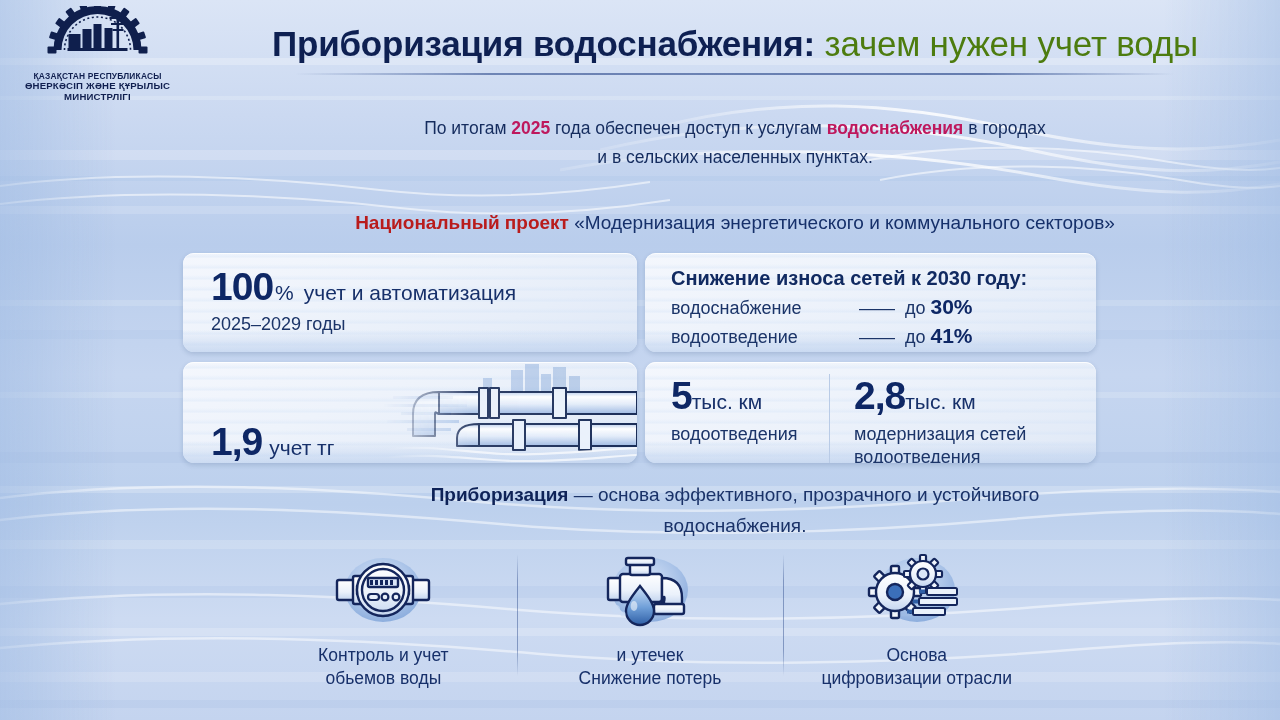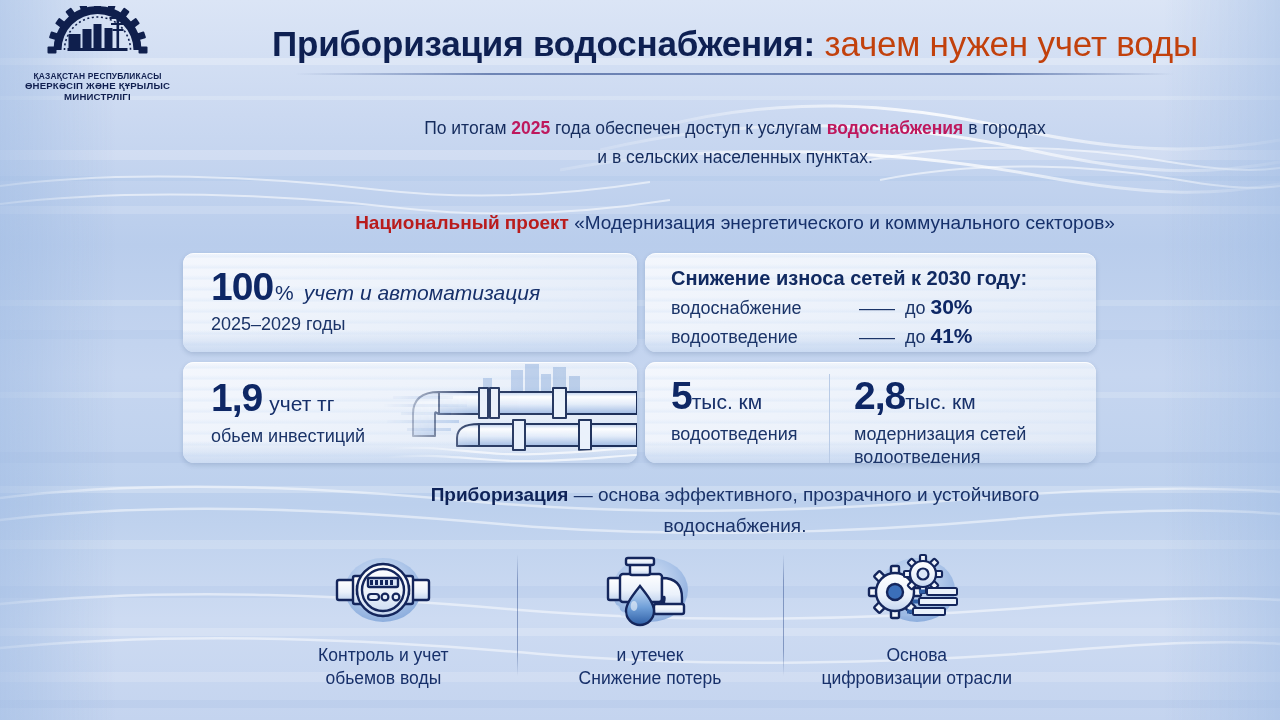--- a/index.html
+++ b/index.html
@@ -28,21 +28,21 @@
   .logo-l2{ font-size:9.6px; }
   .logo-l3{ font-size:9.6px; }
 
   
   .header{ position:absolute; left:205px; top:24px; width:1060px; z-index:5; }
   .title{
     font-size:35px; line-height:1.12; color:#132a63; text-align:center;
     white-space:nowrap; letter-spacing:-0.2px;
   }
   .title b{ font-weight:bold; color:#0e2052; font-stretch:condensed; }
-  .title .light{ font-weight:normal; color:#c2410c; }
+  .title .light{ font-weight:normal; color:#4d7c0f; }
   .rule{
     margin:10px auto 0; width:880px; height:2px;
     background:linear-gradient(90deg,rgba(30,60,130,0) 0%,rgba(30,60,130,.55) 22%,rgba(30,60,130,.6) 78%,rgba(30,60,130,0) 100%);
   }
 
   .subtitle{
     position:absolute; left:205px; top:114px; width:1060px; z-index:5;
     text-align:center; color:#152c5e; font-size:17.5px; line-height:1.65;
   }
   .subtitle b{ font-weight:bold; color:#be185d; }
@@ -72,35 +72,35 @@
   #card-b{ left:462px; top:0; width:451px; height:99px; }
   #card-c{ left:0;   top:109px; width:454px; height:101px; }
   #card-d{ left:462px; top:109px; width:451px; height:101px; }
 
   .big{ font-size:39px; font-weight:bold; color:#0e2765; letter-spacing:-1px; }
   .unit{ font-size:21px; font-weight:normal; color:#17306a; }
 
   #card-a .body{ padding:12px 0 0 28px; }
   #card-a .row1{ display:flex; align-items:baseline; }
   #card-a .row1 .unit{ margin-left:2px; }
-  #card-a .row1 .txt{ font-size:21px; color:#17306a; margin-left:10px;font-style:italic; }
+  #card-a .row1 .txt{ font-size:21px; color:#17306a; margin-left:10px; }
   #card-a .row2{ margin-top:5px; font-size:18px; color:#1b3468; }
 
   #card-b .body{ padding:14px 0 0 26px; }
   .bhead{ font-size:20px; font-weight:bold; color:#112a61; }
   .brow{ display:flex; align-items:baseline; font-size:18px; color:#1b3468; margin-top:5px; }
   .brow .lbl{ display:inline-block; }
   .brow .dash{ margin:0 10px; color:#1b3468; }
   .brow .val{ font-size:18px; color:#1b3468; }
   .brow .val b{ font-size:21px; font-weight:bold; color:#0e2765; }
   .brow.r1 .lbl{ width:178px; }
   .brow.r2 .lbl{ width:178px; }
 
   #card-c .body{ padding:14px 0 0 28px; position:relative; }
-  #card-c .row1{ display:flex; align-items:baseline; }
+  #card-c .row1{ display:flex; align-items:baseline;margin-top:44px; }
   #card-c .row1 .unit{ margin-left:7px; }
   #card-c .row2{ margin-top:6px; font-size:18px; color:#1b3468; }
   #pipes{ position:absolute; right:0; top:0; width:254px; height:101px; z-index:1; opacity:.95; }
 
   #card-d .body{ display:flex; height:100%; padding:12px 0 0 0; }
   #card-d .col{ padding-left:26px; }
   #card-d .col.c1{ width:184px; }
   #card-d .col.c2{ border-left:1px solid #b9cbe6; padding-left:24px; }
   #card-d .row1{ display:flex; align-items:baseline; }
   #card-d .row1 .unit{ }

